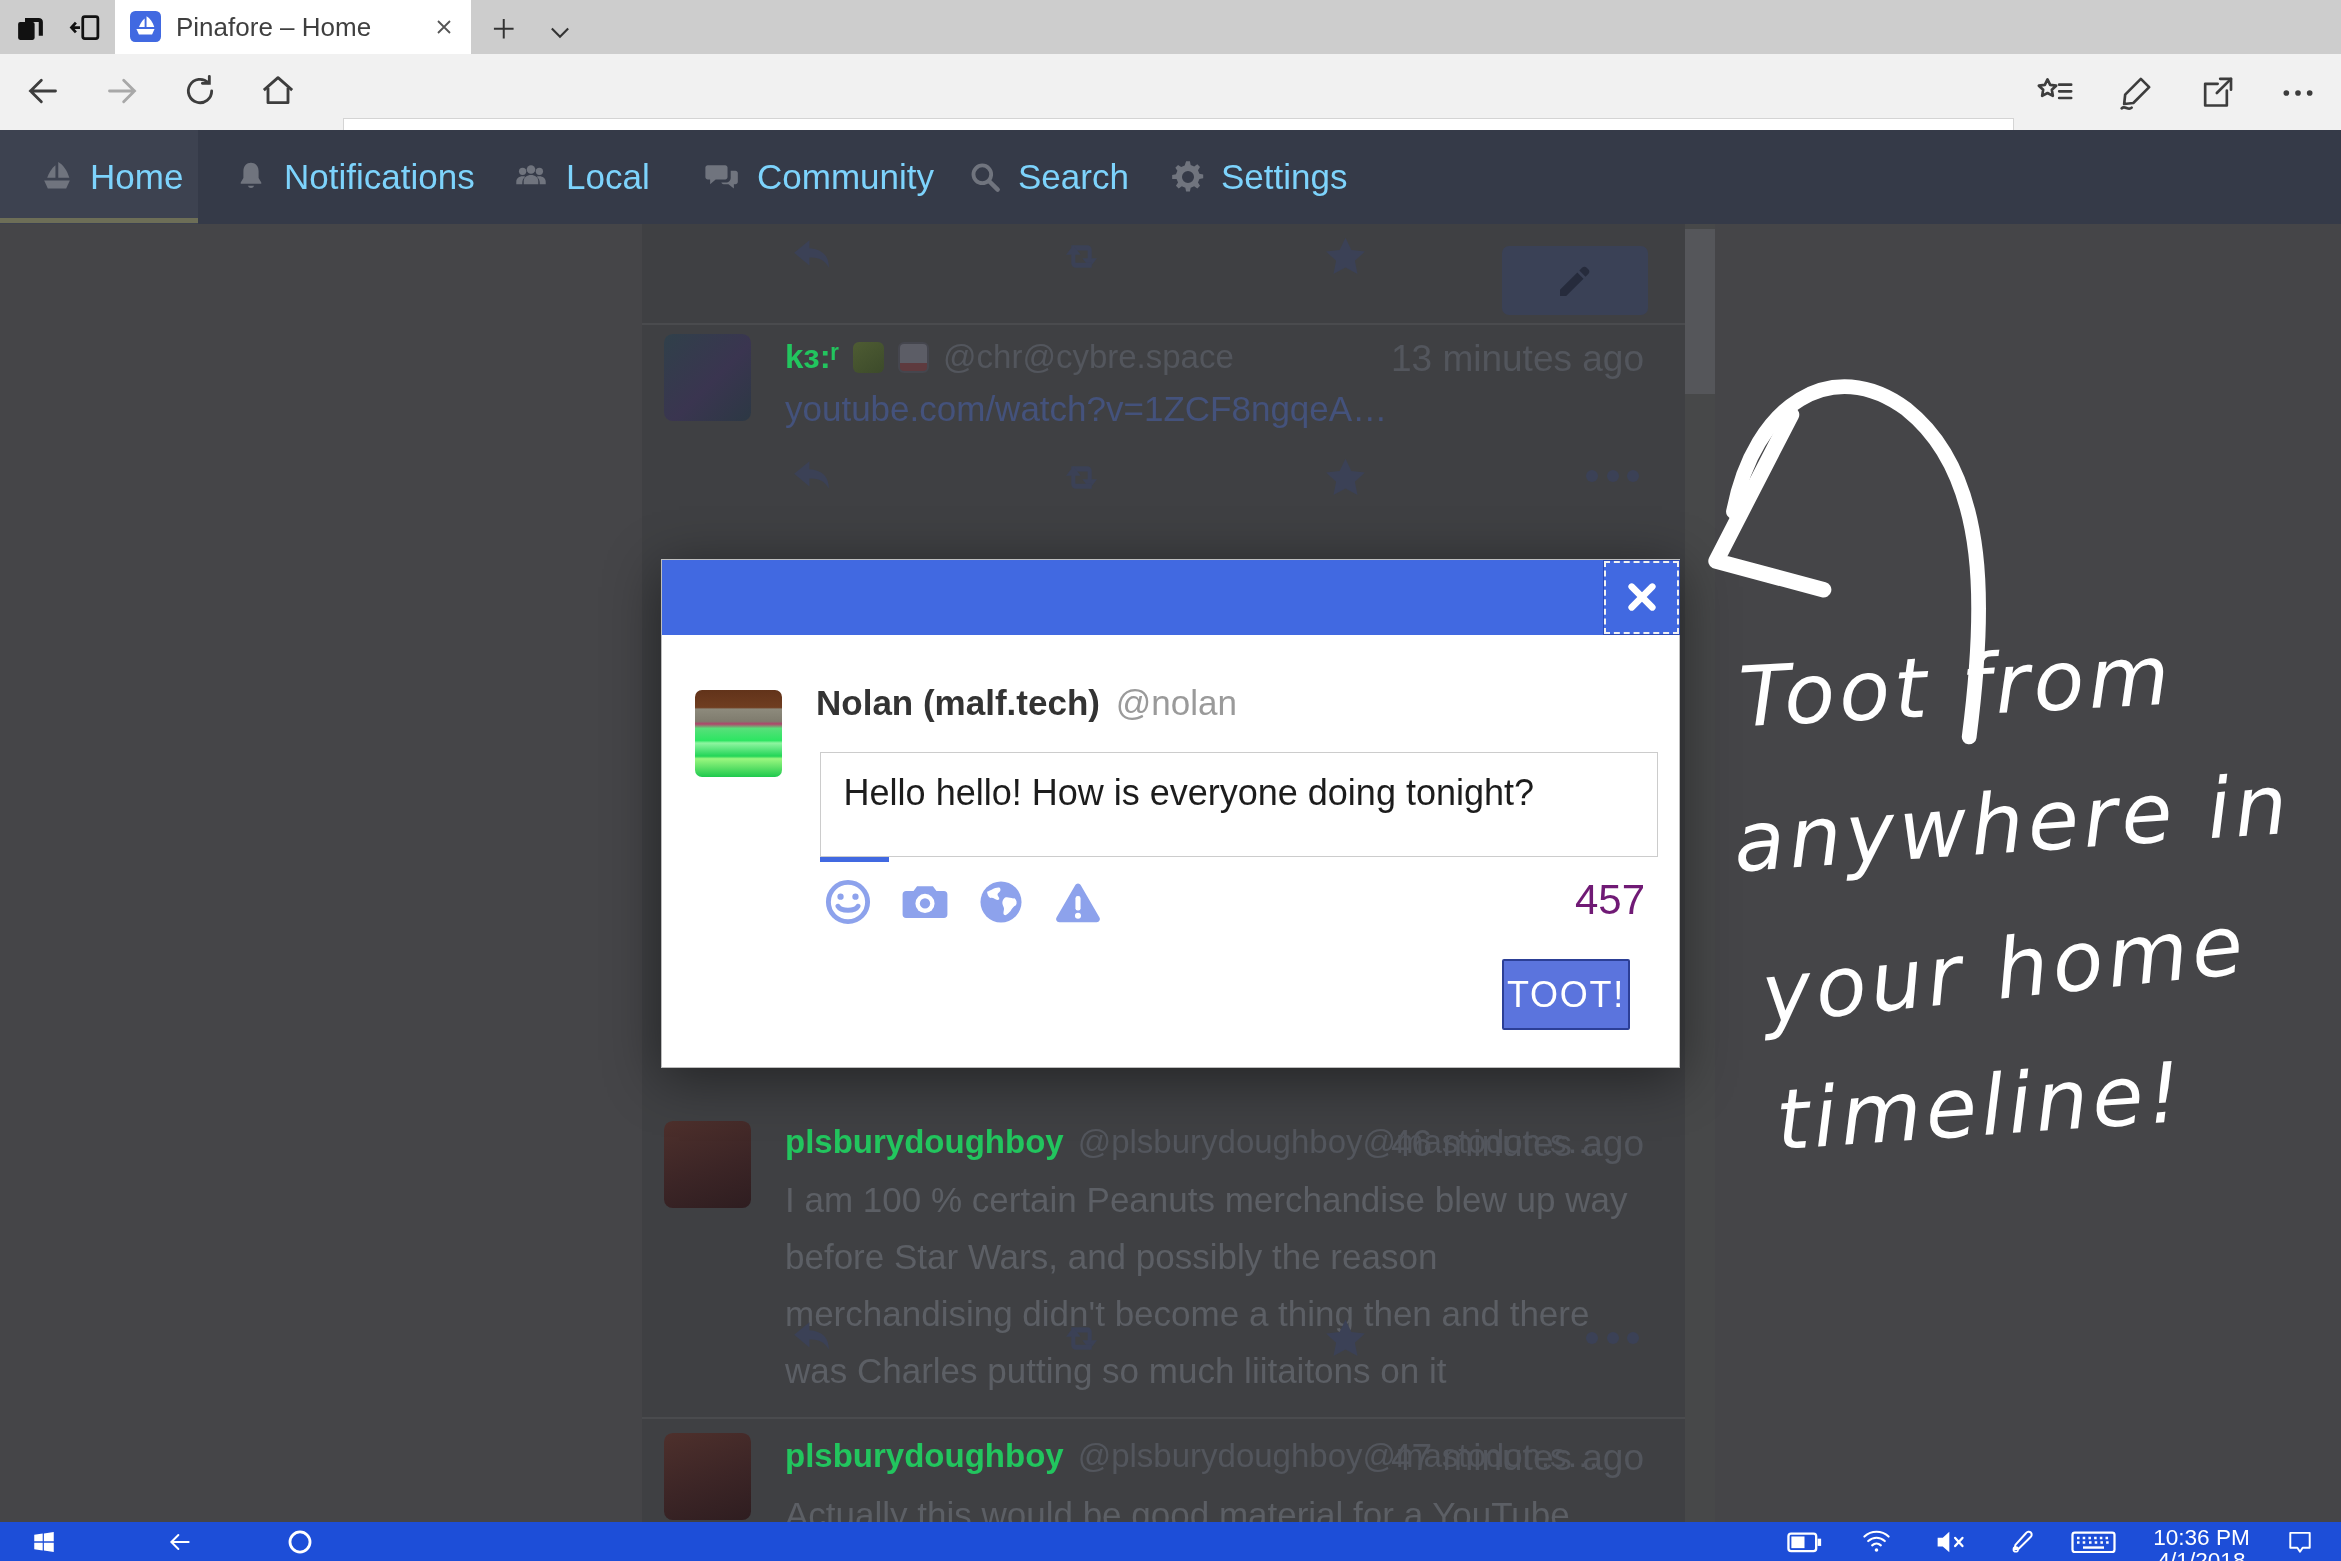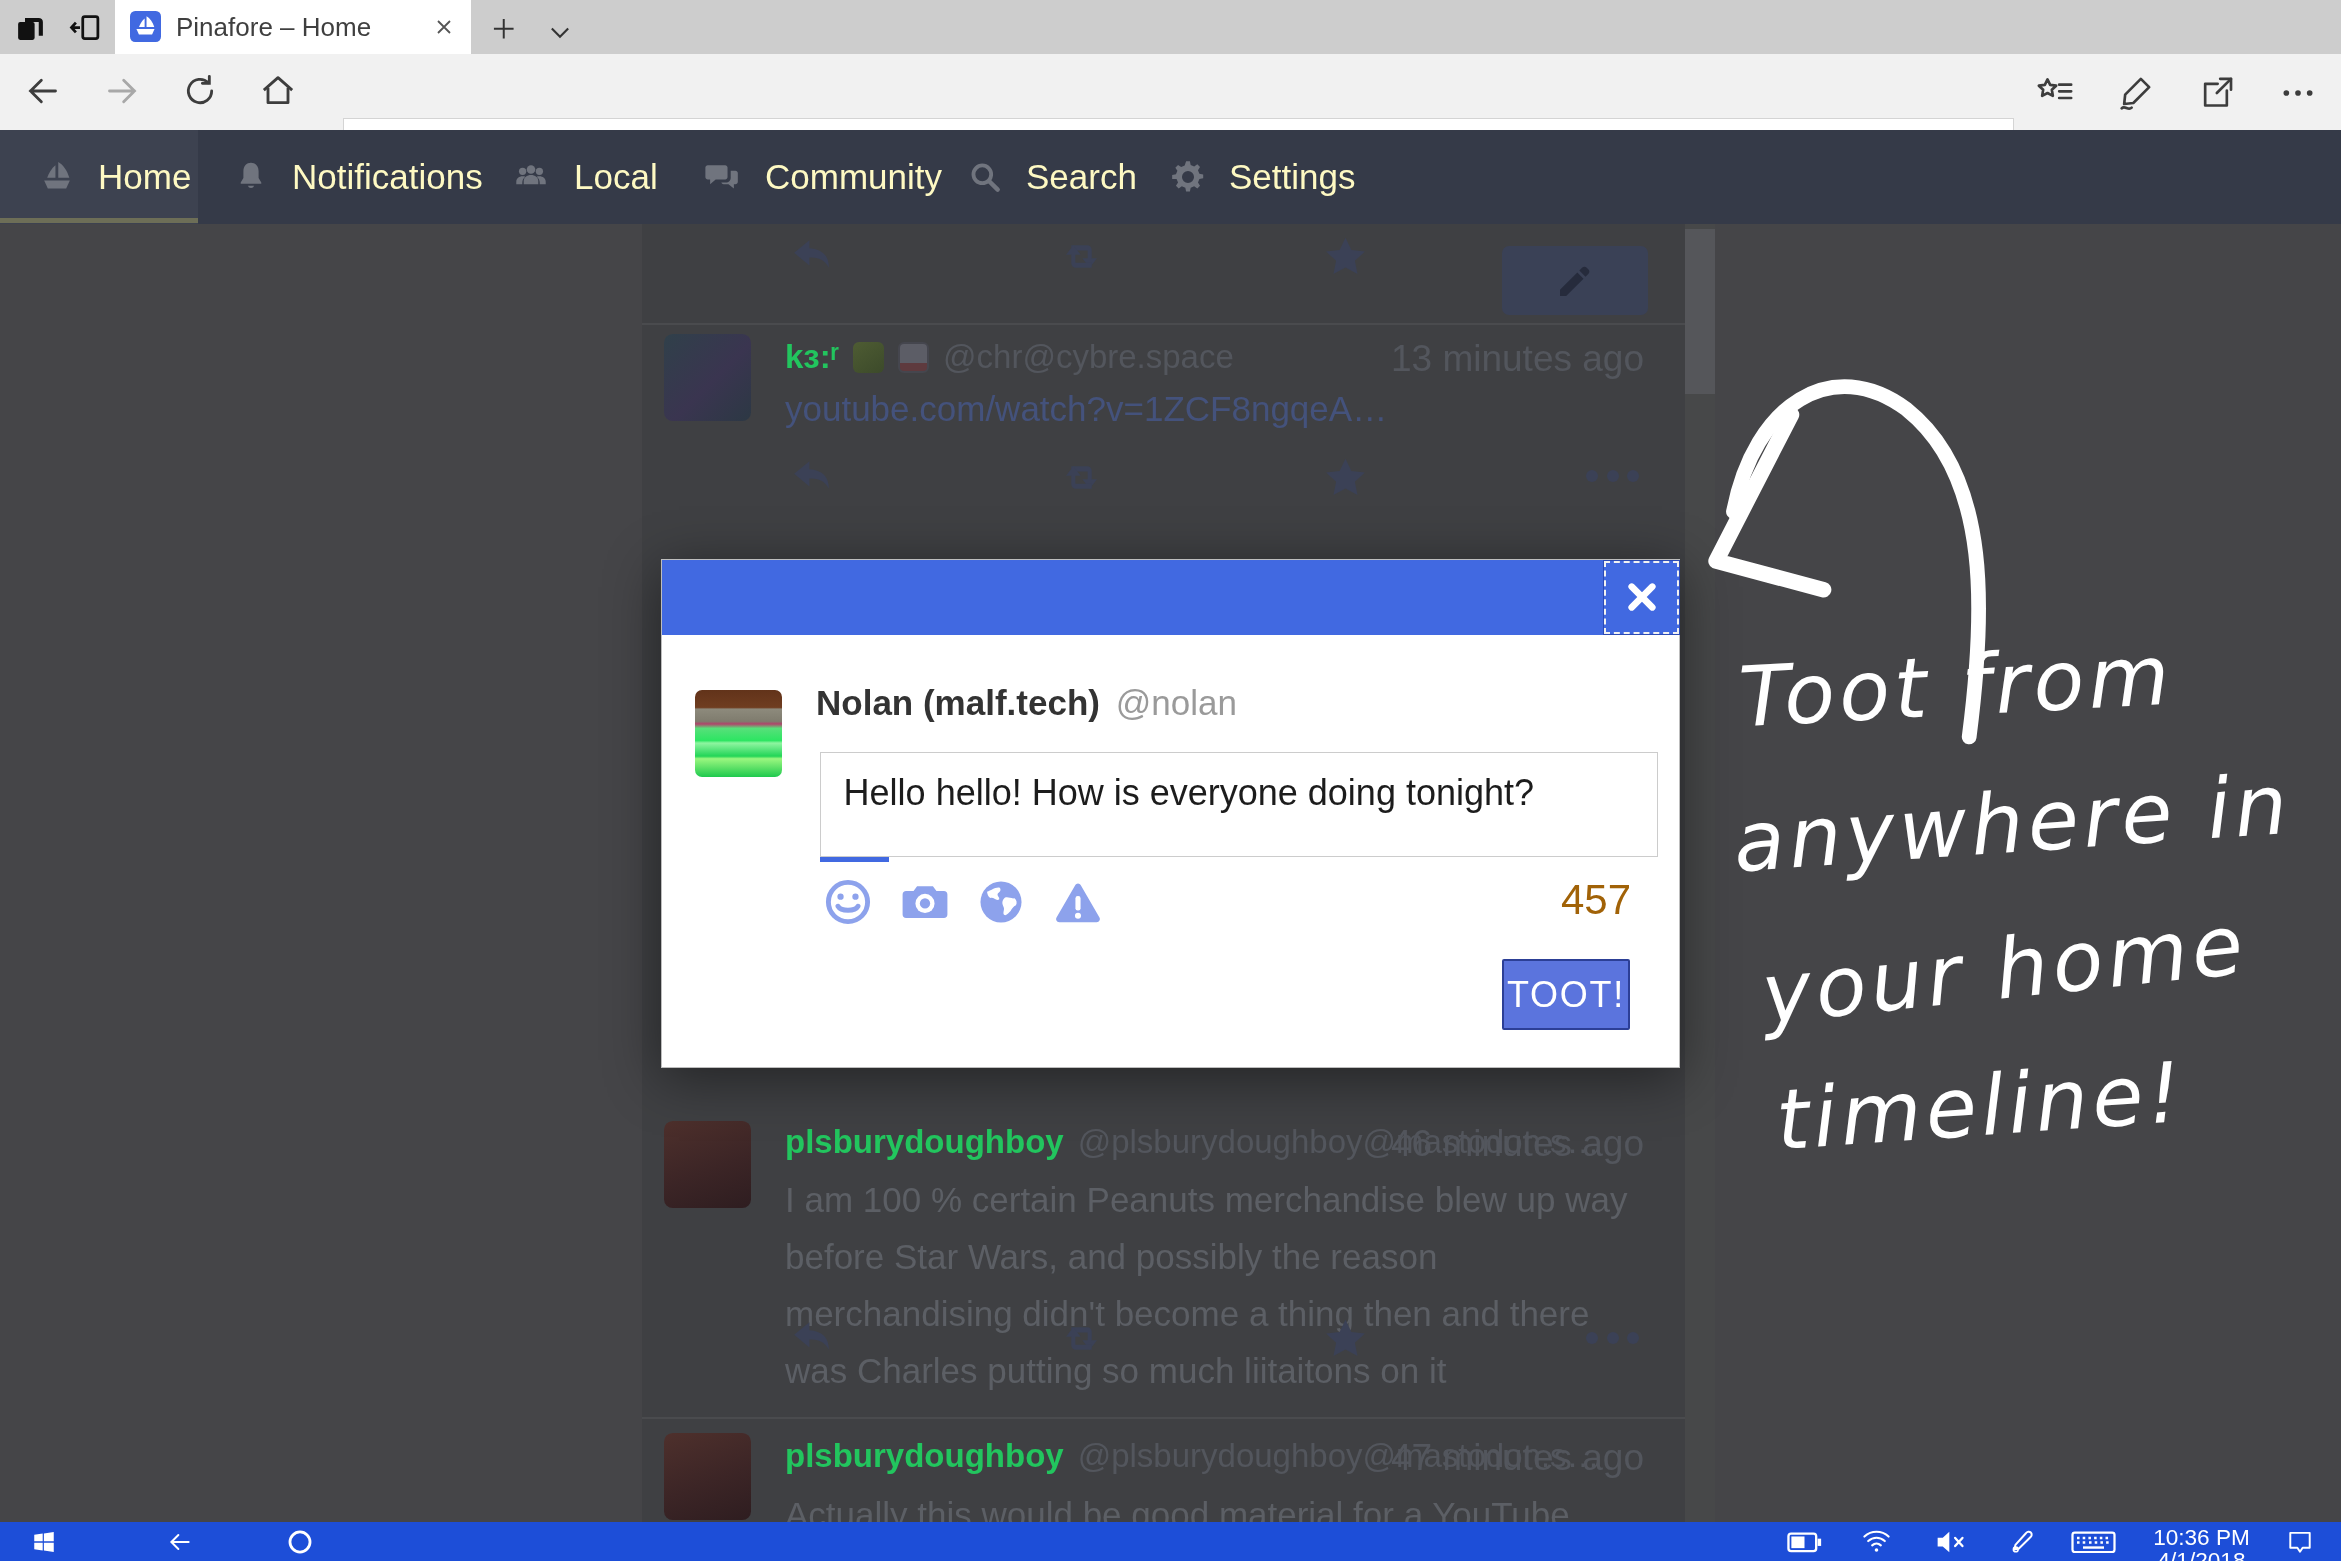--- a/index.html
+++ b/index.html
@@ -17,21 +17,21 @@
   .urlbar{left:343px;top:64px;width:1671px;height:57px;background:#fff;border:0.9px solid #d4d4d4;
     display:flex;align-items:center;box-sizing:border-box;}
   .url-text{font-size:29px;color:#2e2e2e;margin-left:14px;white-space:nowrap;}
   .tool-i{color:#3d3d3d;}
   .tool-i.disabled{color:#a8a8a8;}
 
   
   .nav{left:0;top:130px;width:2342px;height:94px;background:#353a48;}
   .nav-active{left:0;top:0;width:198px;height:94px;background:#3d4250;}
   .nav-underline{left:0;top:88px;width:198px;height:5.2px;background:#6d6e57;}
-  .nav-item{top:0;height:94px;display:flex;align-items:center;gap:22px;color:#fef9c3;}
+  .nav-item{top:0;height:94px;display:flex;align-items:center;gap:14px;color:#7dd3fc;}
   .nav-item .lbl{font-size:35px;}
   .nav-item svg{color:#70747e;}
 
   
   .page-left{left:0;top:224px;width:642px;height:1299px;background:#454548;}
   .page-right{left:1715px;top:224px;width:627px;height:1299px;background:#454548;}
   .timeline{left:642px;top:224px;width:1043px;height:1299px;background:#3f4043;overflow:hidden;}
   .scrollbar{left:1685px;top:224px;width:29.5px;height:1299px;background:#474849;}
   .scroll-thumb{left:0;top:5.2px;width:29.5px;height:165px;background:#55565a;}
   .divider{left:0;width:1043px;height:1.7px;background:#4a4b4e;}
@@ -60,21 +60,21 @@
   .modal-close{left:942px;top:0.9px;width:75px;height:73px;border:2.6px dashed #f2f2f2;outline:0.9px solid #2c4bb5;
     box-sizing:border-box;display:flex;align-items:center;justify-content:center;background:#4169e1;cursor:pointer;}
   .av-glitch{background:linear-gradient(180deg,#62331a 0%,#6f3d20 20%,#8d8a7c 22%,#7f7c6e 36%,#b0436b 39%,
     #57e07a 44%,#2de562 58%,#8ef5a0 61%,#23d557 76%,#9af77f 79%,#1ec94e 100%);}
   .m-name{font-size:35px;color:#333;font-weight:bold;}
   .m-handle{font-size:35px;color:#9a9a9a;font-weight:normal;margin-left:12px;}
   .compose-box{left:158px;top:192px;width:838px;height:105px;border:0.9px solid #ccc;box-sizing:border-box;}
   .compose-text{font-size:36px;color:#1c1c1c;padding:19px 22.6px;}
   .progress{left:158px;top:297px;width:69px;height:5.2px;background:#4169e1;}
   .c-icon{color:#8da2ec;}
-  .char-count{right:48px;top:316px;font-size:42px;color:#a16207;}
+  .char-count{right:34px;top:316px;font-size:42px;color:#701a75;}
   .toot-btn{left:840px;top:399px;width:128px;height:71px;background:#5b74dd;border:2.6px solid #2c3f96;
     border-radius:2px;box-sizing:border-box;color:#fff;font-size:36px;letter-spacing:1.7px;
     display:flex;align-items:center;justify-content:center;cursor:pointer;}
 
   
   .hand{color:#fff;font-family:"DejaVu Sans",sans-serif;font-style:italic;font-size:83px;
     letter-spacing:4.3px;white-space:nowrap;z-index:30;}
 
   
   .taskbar{left:0;top:1522px;width:2342px;height:39px;background:#1d4ed8;z-index:40;}

